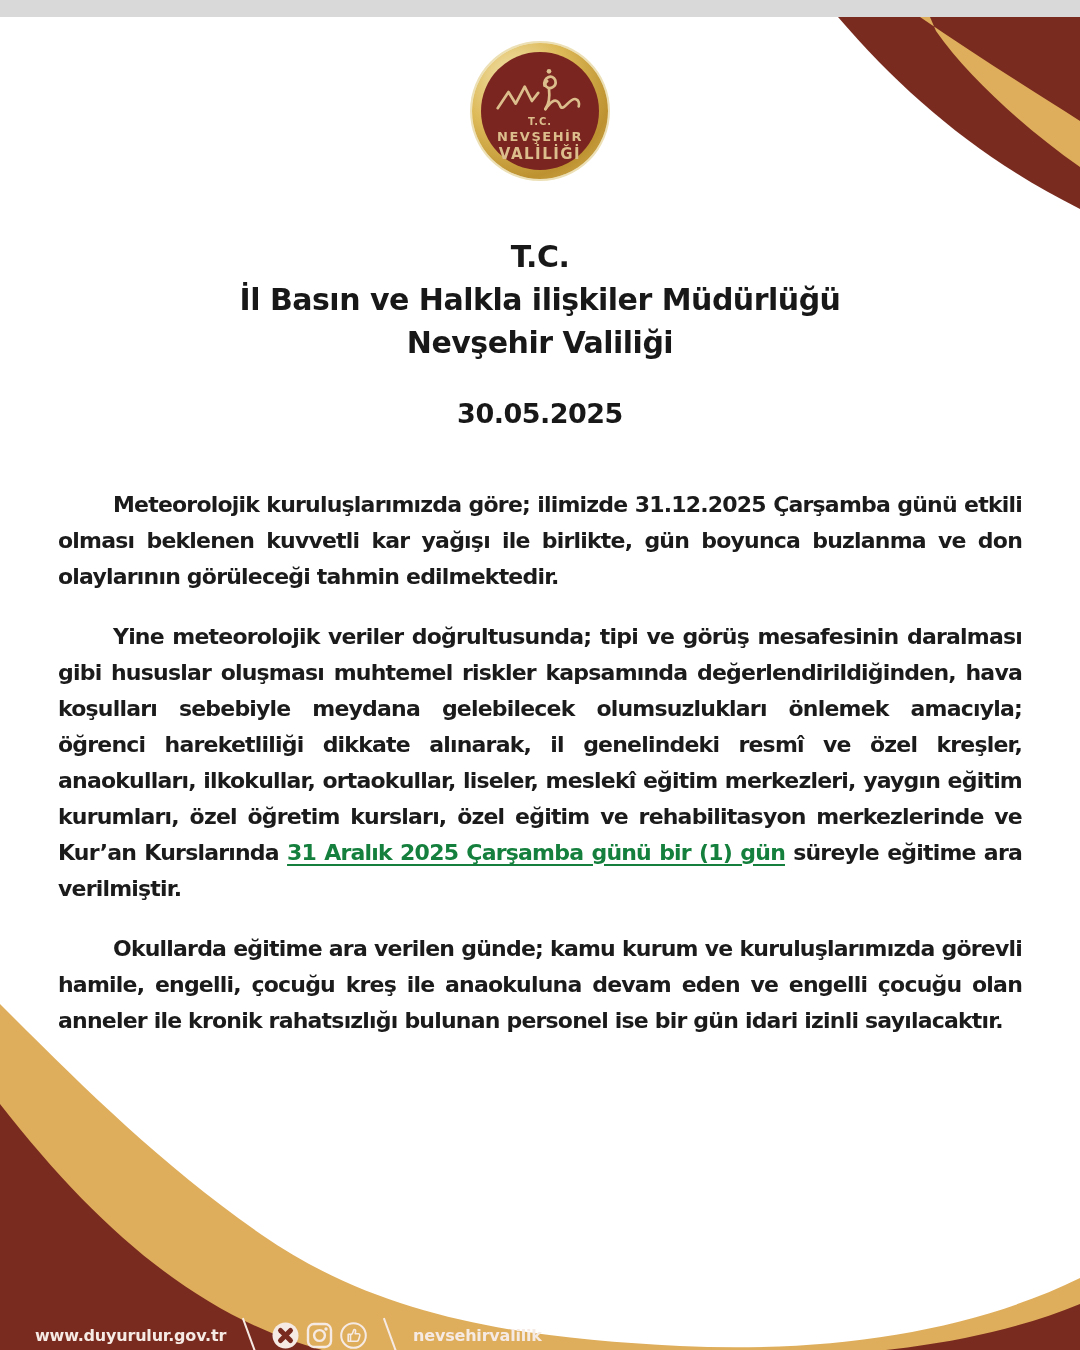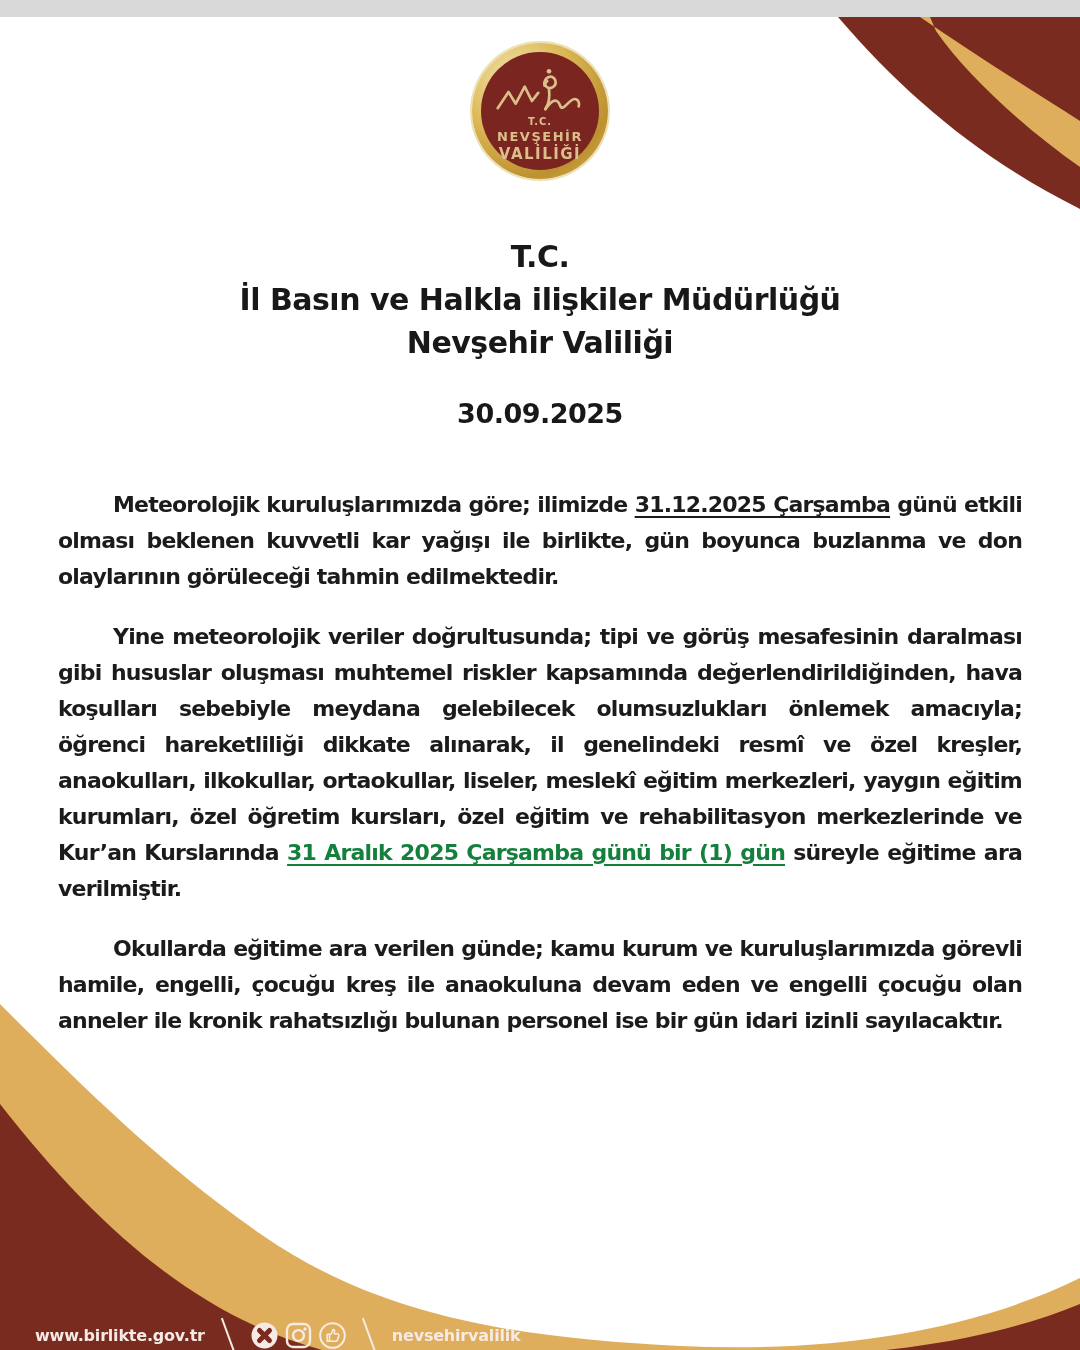--- a/index.html
+++ b/index.html
@@ -44,21 +44,21 @@
   .s-line{font-size:27px;font-weight:bold;color:#181818;line-height:37px;letter-spacing:-0.5px;}
 
   
   .body-text{
     position:absolute;top:470px;left:58px;width:964px;z-index:2;
     font-size:22px;font-weight:bold;color:#1b1b1b;
     letter-spacing:-0.8px;line-height:36px;
     text-align:justify;
   }
   .body-text p{margin:0 0 24px 0;text-indent:55px;}
-  .u-date{text-decoration:underline;text-underline-offset:4px;}
+  .u-date{text-underline-offset:4px;}
   .hl-date{color:#15803d;text-decoration:underline;text-underline-offset:4px;}
   .closing{text-indent:35px;margin-top:26px;}
 
   
   .footer{
     position:absolute;left:35px;bottom:14px;z-index:4;
     display:flex;align-items:center;gap:14px;
     color:#f6eae4;font-weight:bold;font-size:16px;letter-spacing:-0.2px;
   }
   .f-div{display:inline-block;width:2px;height:36px;background:#f6eae4;transform:rotate(-20deg);margin:0 8px;}
@@ -100,34 +100,34 @@
       </div>
     </div>
   </div>
 
   <div class="header">
     <div class="h-line">T.C.</div>
     <div class="h-line">İl Basın ve Halkla ilişkiler Müdürlüğü</div>
     <div class="h-line">Nevşehir Valiliği</div>
   </div>
   <div class="subheader">
-    <div class="s-line">30.09.2025</div>
+    <div class="s-line">30.05.2025</div>
   </div>
 
   <div class="body-text">
     <p><span>Meteorolojik kuruluşlarımızda göre; ilimizde </span><span class="u-date">31.12.2025 Çarşamba</span><span> günü etkili olması beklenen kuvvetli kar yağışı ile birlikte, gün boyunca buzlanma ve don olaylarının görüleceği tahmin edilmektedir.</span></p>
 
     <p><span>Yine meteorolojik veriler doğrultusunda; tipi ve görüş mesafesinin daralması gibi hususlar oluşması muhtemel riskler kapsamında değerlendirildiğinden, hava koşulları sebebiyle meydana gelebilecek olumsuzlukları önlemek amacıyla; öğrenci hareketliliği dikkate alınarak, il genelindeki resmî ve özel kreşler, anaokulları, ilkokullar, ortaokullar, liseler, meslekî eğitim merkezleri, yaygın eğitim kurumları, özel öğretim kursları, özel eğitim ve rehabilitasyon merkezlerinde ve Kur’an Kurslarında </span><span class="hl-date">31 Aralık 2025 Çarşamba günü bir (1) gün</span><span> süreyle eğitime ara verilmiştir.</span></p>
 
     <p><span>Okullarda eğitime ara verilen günde; kamu kurum ve kuruluşlarımızda görevli hamile, engelli, çocuğu kreş ile anaokuluna devam eden ve engelli çocuğu olan anneler ile kronik rahatsızlığı bulunan personel ise bir gün idari izinli sayılacaktır.</span></p>
 
   </div>
 
   <div class="footer">
-    <span>www.birlikte.gov.tr</span>
+    <span>www.duyurulur.gov.tr</span>
     <span class="f-div"></span>
     <span class="f-icons">
       <svg width="27" height="27" viewBox="0 0 27 27" aria-hidden="true">
         <circle cx="13.5" cy="13.5" r="13" fill="#f6eae4"></circle>
         <g stroke="#7a2b1f" stroke-width="5" stroke-linecap="round">
           <line x1="8.5" y1="8.5" x2="18.5" y2="18.5"></line>
           <line x1="18.5" y1="8.5" x2="8.5" y2="18.5"></line>
         </g>
       </svg>
       <svg width="27" height="27" viewBox="0 0 27 27" aria-hidden="true">

